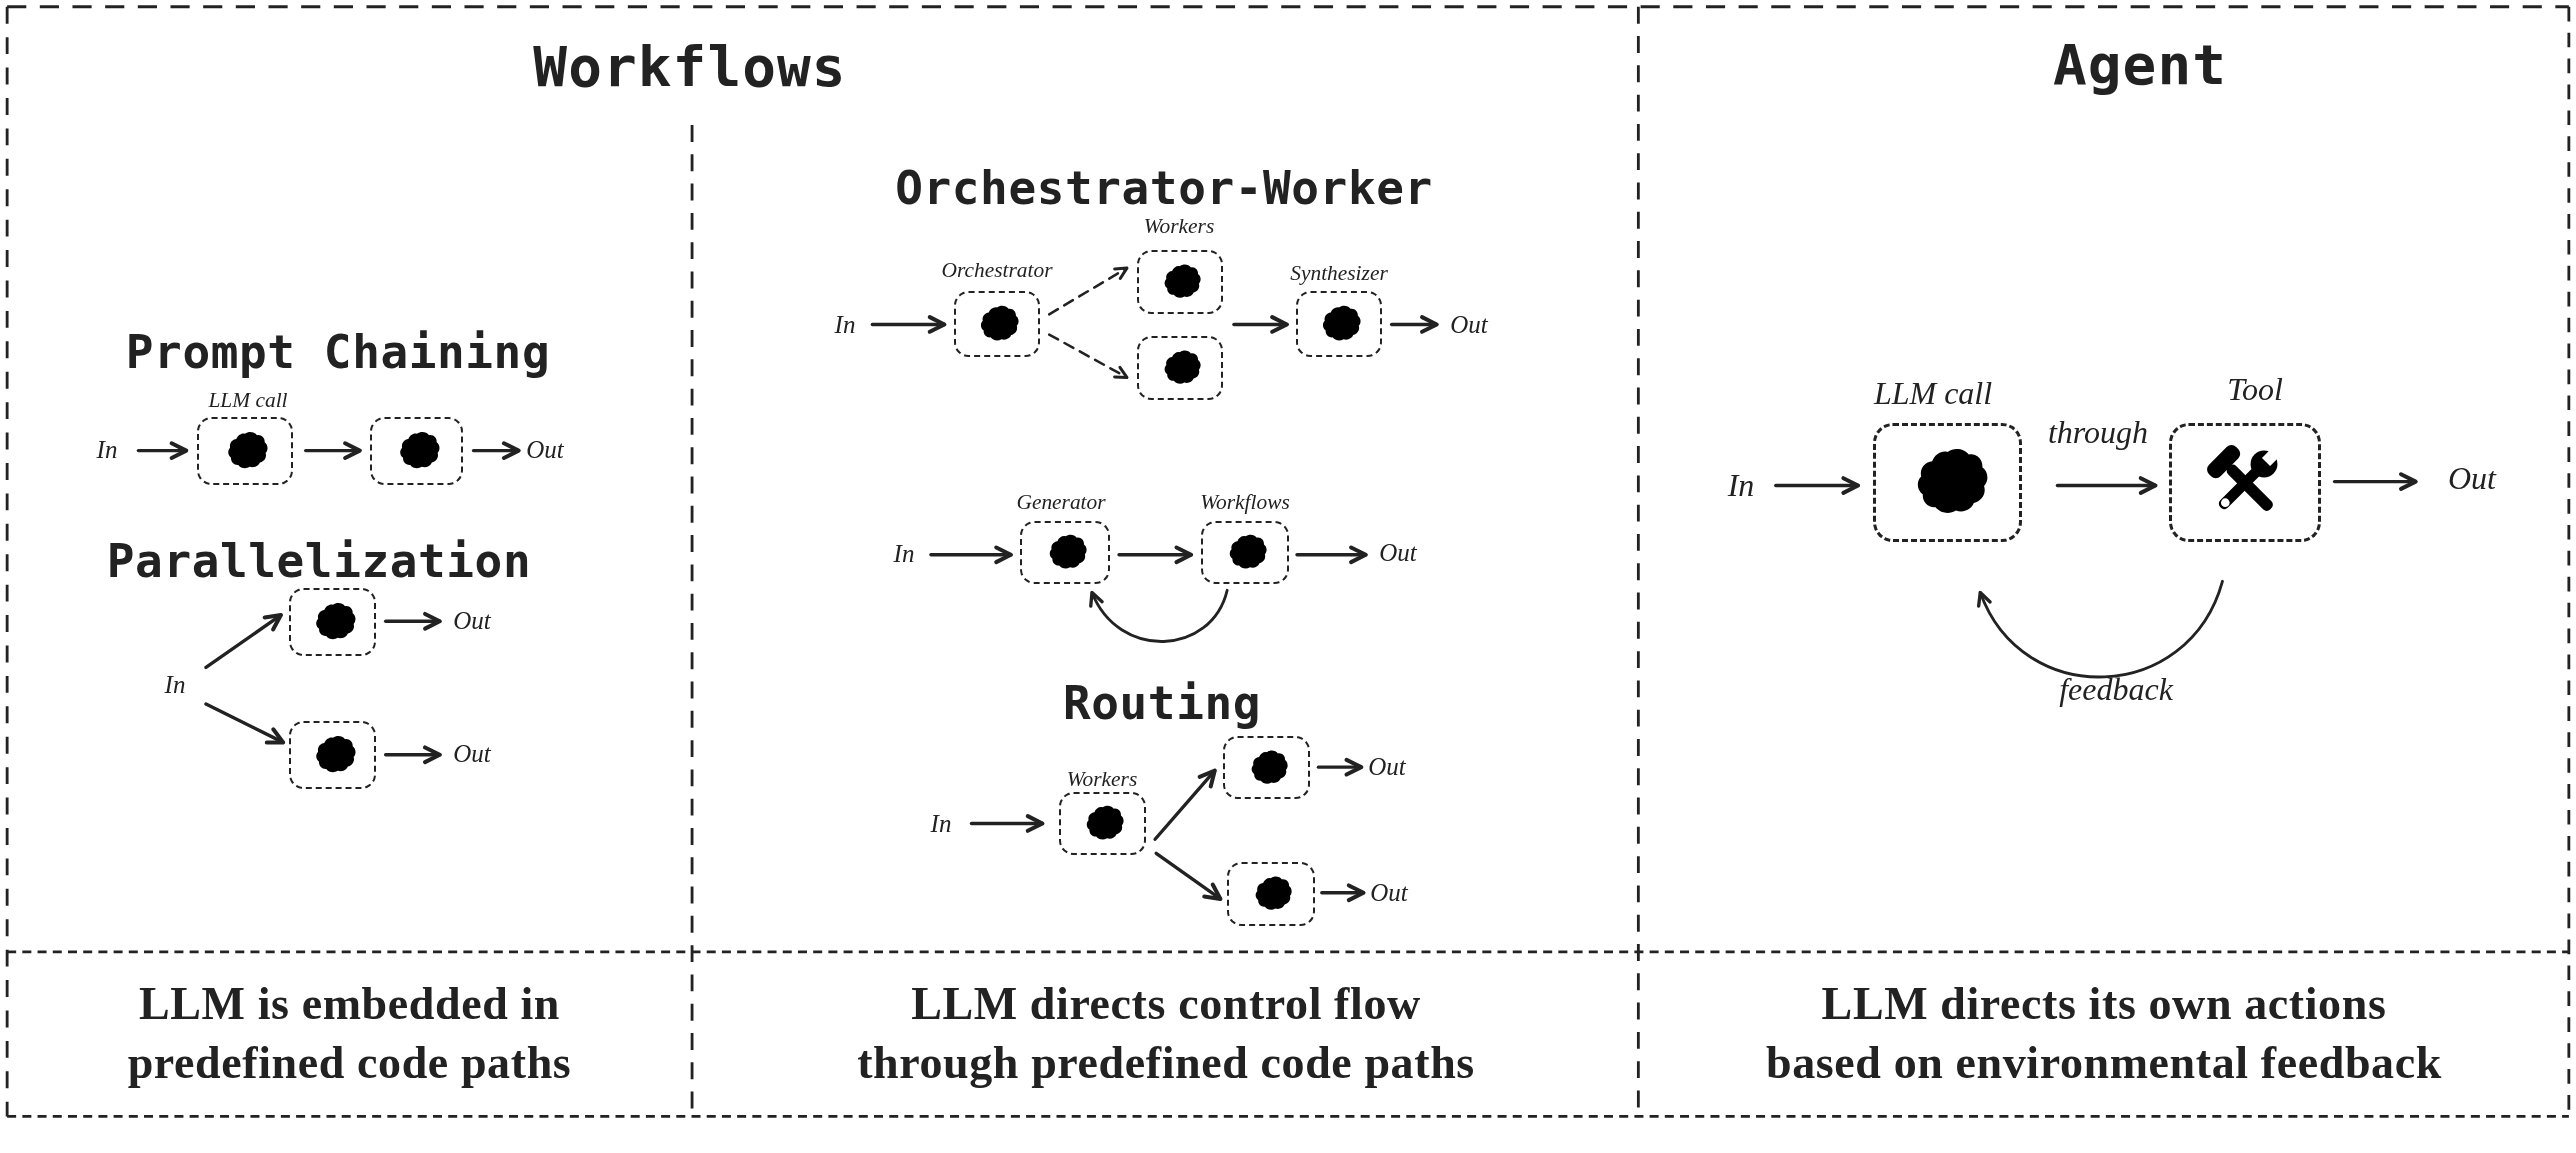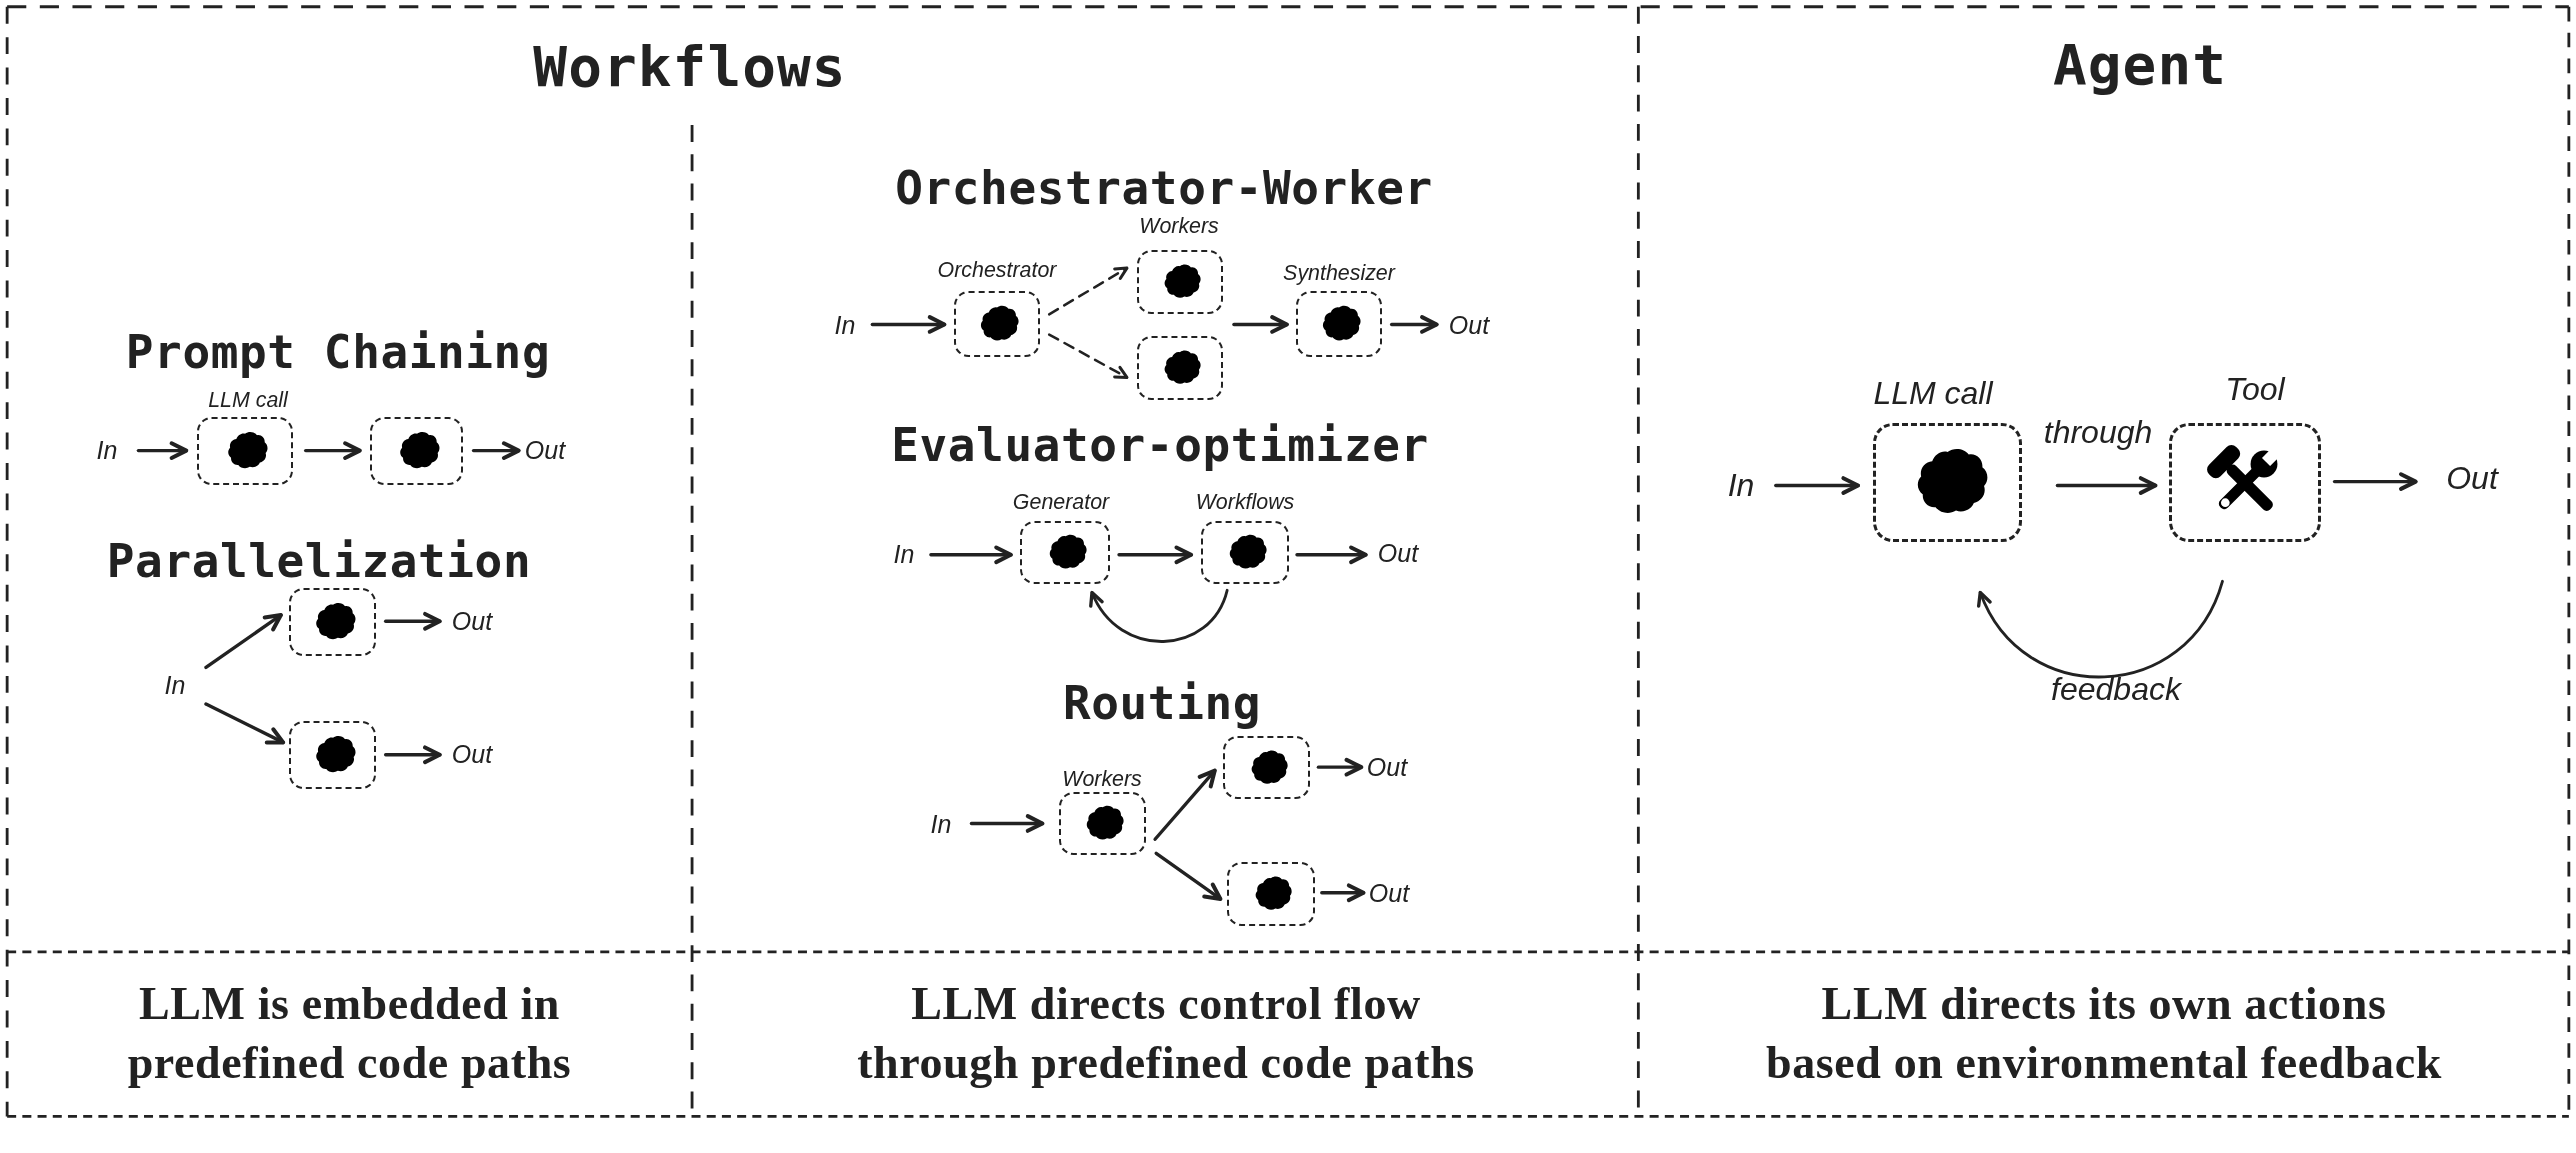--- a/index.html
+++ b/index.html
@@ -17,21 +17,21 @@
     overflow:hidden;color:var(--ink);
   }
   svg.overlay{position:absolute;left:0;top:0;width:2576px;height:1153px;}
   .borders line{stroke:var(--ink);stroke-width:5;}
   .arrows line,.arrows path{stroke:var(--ink);stroke-width:6;fill:none;stroke-linecap:round;}
   .arrows .dashedline{stroke-dasharray:18 13;stroke-width:4.5;}
   .arrows .curve{stroke-width:5;}
   .label{position:absolute;transform:translate(-50%,-50%);white-space:nowrap;}
   .main-title{font-family:var(--mono);font-weight:bold;font-size:56px;letter-spacing:1.1px;}
   .sec-title{font-family:var(--mono);font-weight:bold;font-size:46px;letter-spacing:0.6px;}
-  .hand{font-family:Liberation Sans, sans-serif;font-style:italic;font-weight:500;}
+  .hand{font-family:Liberation Serif, serif;font-style:italic;font-weight:500;}
   .hand.small{font-size:21.4px;}
   .hand.mid{font-size:25px;}
   .hand.big{font-size:32px;}
   .dbox{
     position:absolute;border:2.8px dashed var(--ink);border-radius:14.6px;
     display:flex;align-items:center;justify-content:center;background:var(--bg);
     box-sizing:border-box;
   }
   .dbox.agentbox{border-width:3.4px;border-radius:20px;}
   .caption{
@@ -173,21 +173,20 @@
     <svg class="brainpic" width="44" height="44" viewBox="0 0 78 78">
         <use href="#brain"></use>
       </svg>
   </div>
   <div class="dbox" style="left:1296px;top:291px;width:86px;height:66px">
     <svg class="brainpic" width="46" height="46" viewBox="0 0 82 82">
         <use href="#brain"></use>
       </svg>
   </div>
 
-  <div class="label sec-title" style="left:1160px;top:445px">Evaluator-optimizer</div>
   <div class="label hand small" style="left:1061px;top:502px">Generator</div>
   <div class="label hand small" style="left:1245px;top:502px">Workflows</div>
   <div class="label hand mid" style="left:904px;top:554px">In</div>
   <div class="label hand mid" style="left:1398px;top:553px">Out</div>
   <div class="dbox" style="left:1020px;top:521px;width:90px;height:63px">
     <svg class="brainpic" width="45" height="45" viewBox="0 0 80 80">
         <use href="#brain"></use>
       </svg>
   </div>
   <div class="dbox" style="left:1201px;top:521px;width:88px;height:63px">

